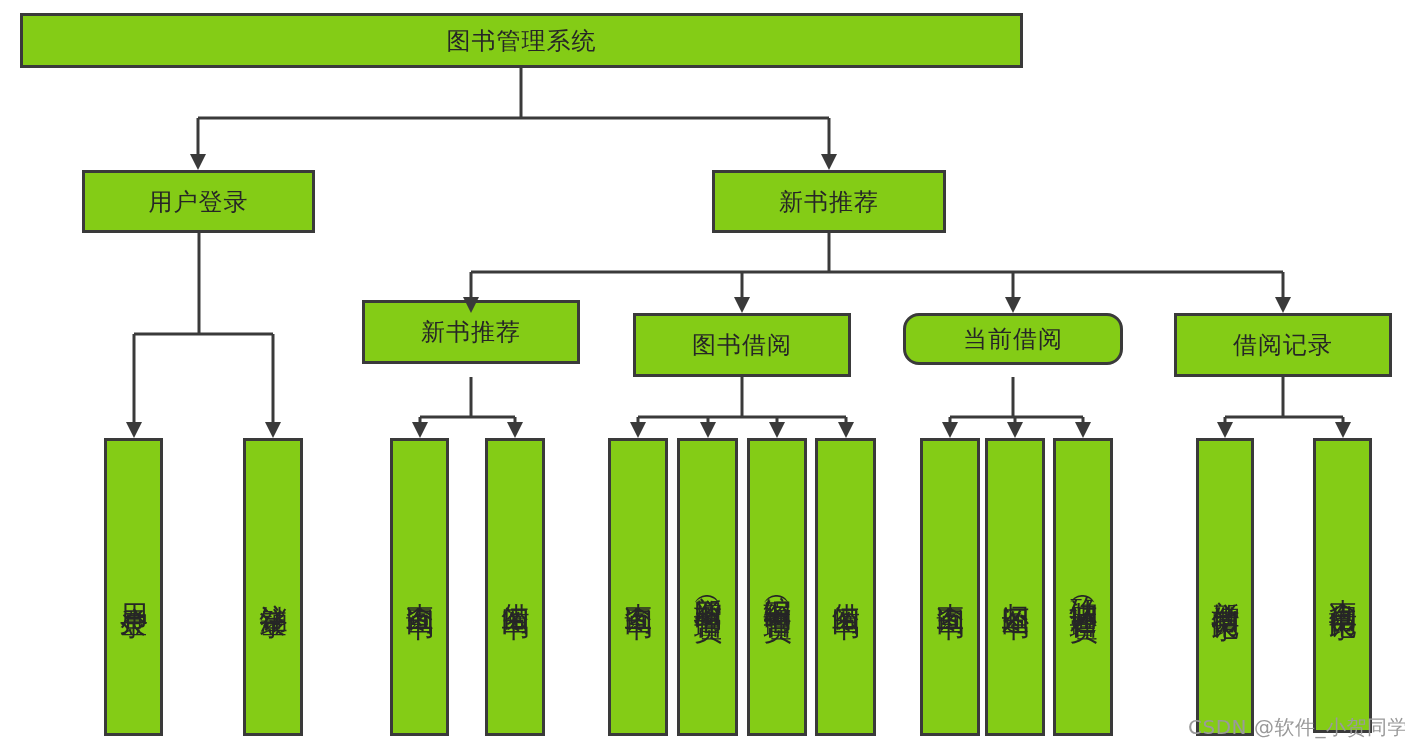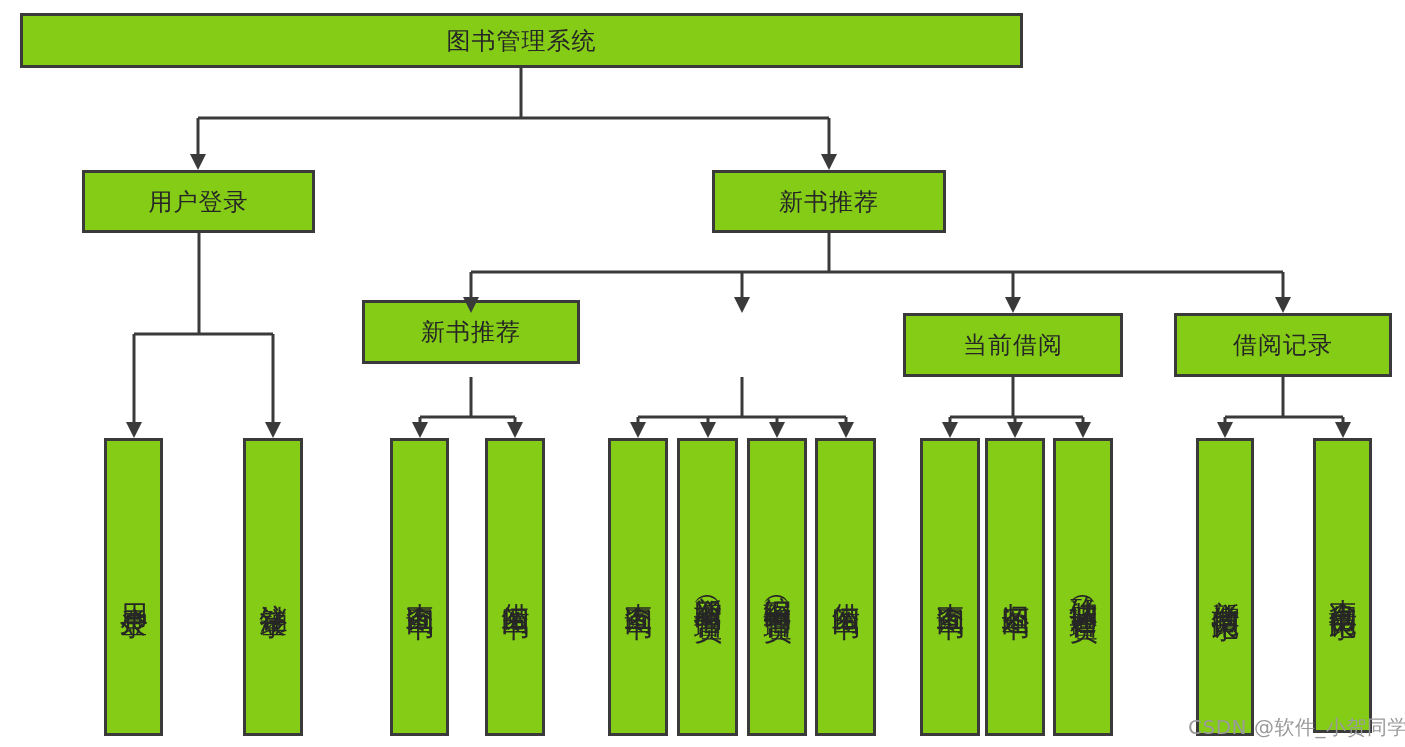--- a/index.html
+++ b/index.html
@@ -140,21 +140,22 @@
       <polygon points="1335,422 1351,422 1343,438"></polygon>
     </g>
   </svg>
 
   <div class="node h" style="left:20px;top:13px;width:1003px;height:55px;">图书管理系统</div>
 
   <div class="node h" style="left:82px;top:170px;width:233px;height:63px;">用户登录</div>
   <div class="node h" style="left:712px;top:170px;width:234px;height:63px;">新书推荐</div>
 
   <div class="node h" style="left:362px;top:300px;width:218px;height:64px;">新书推荐</div>
-  <div class="node h" style="left:903px;top:313px;width:220px;height:64px;">当前借阅</div>
+  <div class="node h" style="left:633px;top:313px;width:218px;height:64px;">图书借阅</div>
+  <div class="node h" style="left:903px;top:313px;width:220px;height:52px;border-radius:16px;">当前借阅</div>
   <div class="node h" style="left:1174px;top:313px;width:218px;height:64px;text-align:right;">借阅记录</div>
 
   <div class="node v" style="left:104px;top:438px;width:59px;height:298px;">用户登录</div>
   <div class="node v" style="left:243px;top:438px;width:60px;height:298px;">注销登录</div>
 
   <div class="node v" style="left:390px;top:438px;width:59px;height:298px;">查询图书</div>
   <div class="node v" style="left:485px;top:438px;width:60px;height:298px;">借阅图书</div>
 
   <div class="node v" style="left:608px;top:438px;width:60px;height:298px;">查询图书</div>
   <div class="node v" style="left:677px;top:438px;width:61px;height:298px;">新增图书（管理员）</div>

